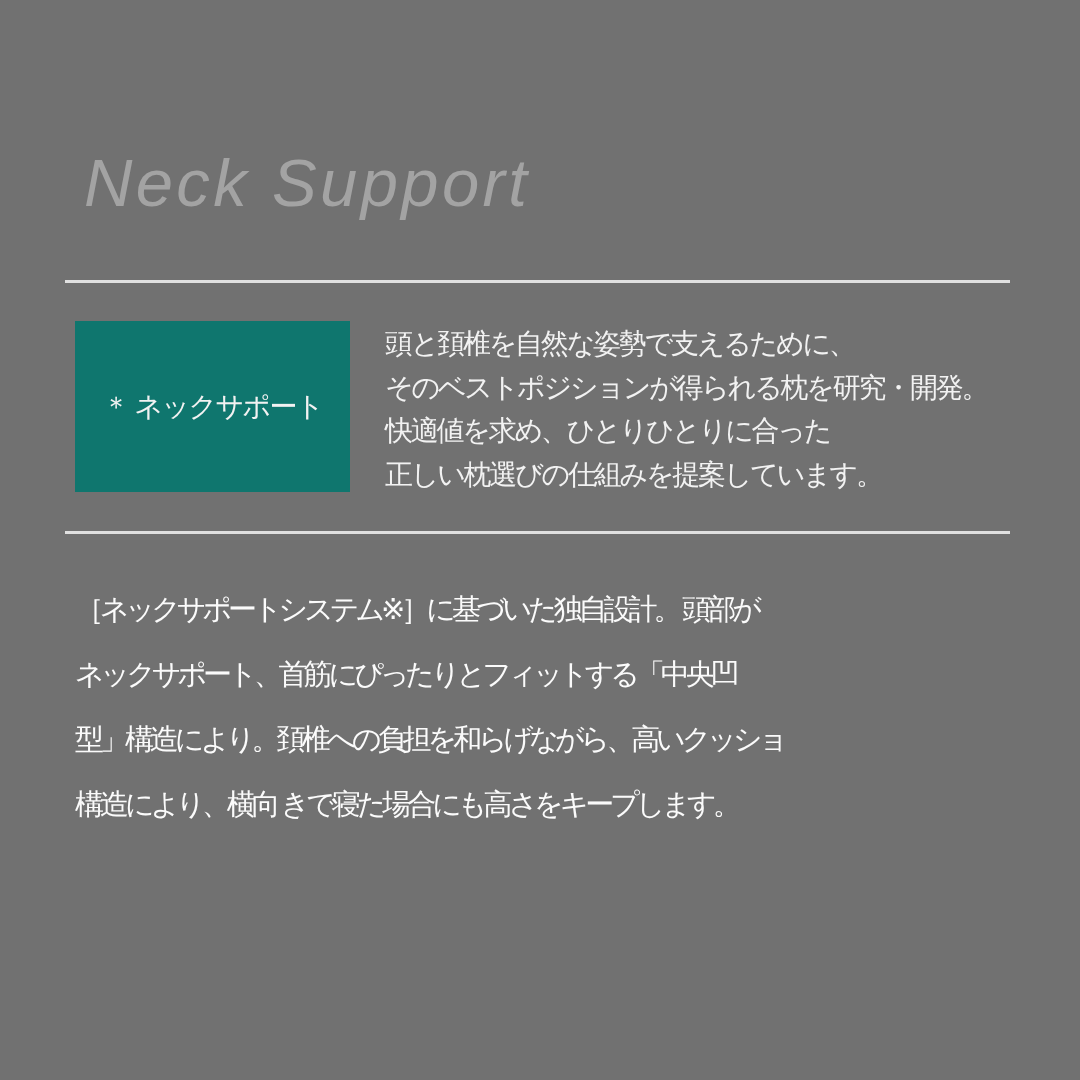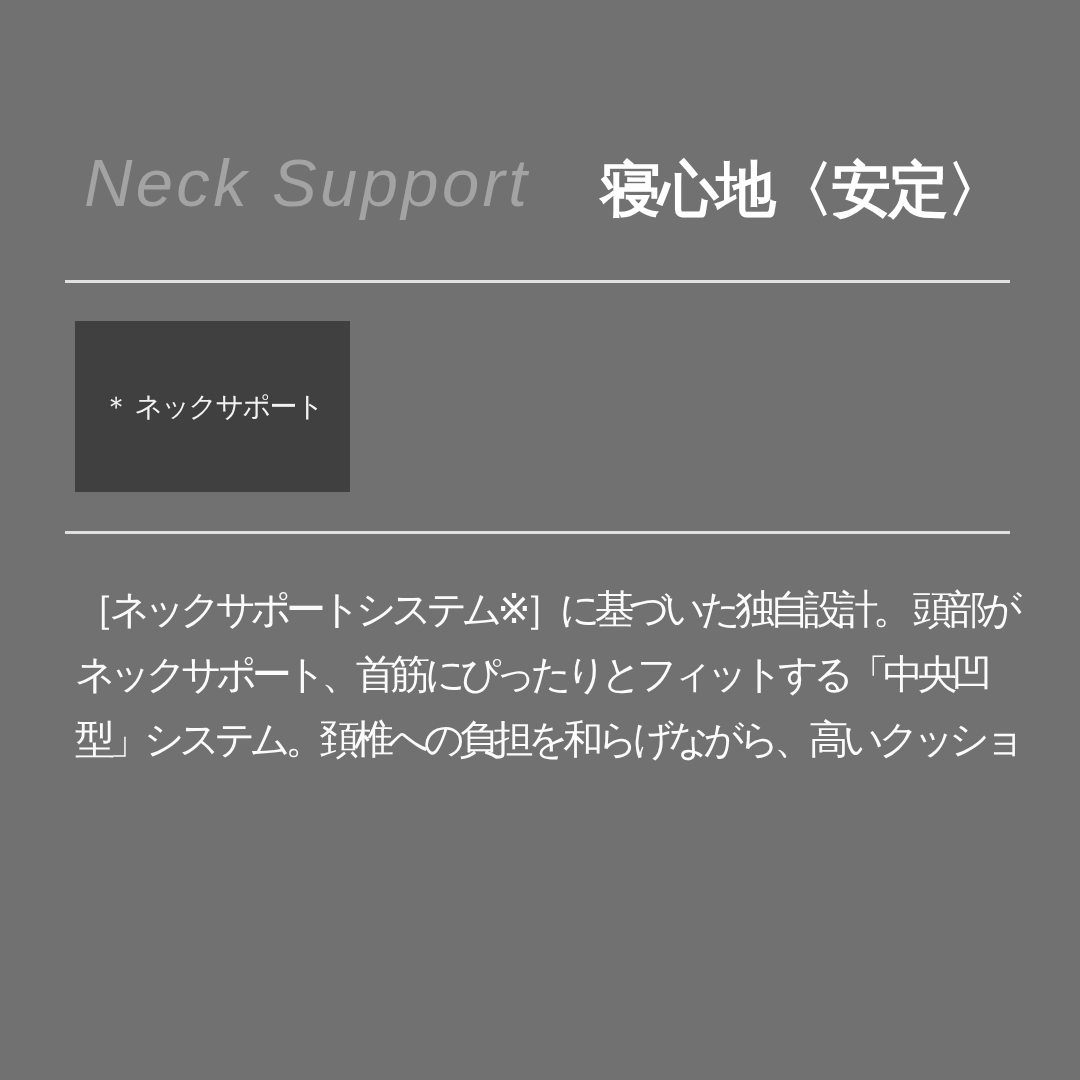--- a/index.html
+++ b/index.html
@@ -21,53 +21,59 @@
     letter-spacing:-0.04em;white-space:nowrap;
   }
   .divider{
     position:absolute;left:65px;width:945px;height:3px;
     background:#e0e0e0;border:none;margin:0;
   }
   .divider-1{top:280px;}
   .divider-2{top:531px;}
   .note-box{
     position:absolute;left:75px;top:321px;width:275px;height:171px;
-    background:#404040;
+    background:#0f766e;
     display:flex;flex-direction:column;align-items:center;justify-content:center;
     text-align:center;color:#f2f2f2;
     font-size:28px;line-height:44px;letter-spacing:-0.06em;
   }
   .note-text{
     position:absolute;left:385px;top:322px;
     font-size:28px;line-height:43.5px;color:#f2f2f2;
     letter-spacing:-0.08em;white-space:nowrap;
   }
   .body-text{
     position:absolute;left:75px;top:577px;
-    font-size:40px;line-height:65px;color:#fbfbfb;
+    font-size:29px;line-height:65px;color:#fbfbfb;
     letter-spacing:-0.14em;white-space:nowrap;
   }
 </style>
 </head>
 <body>
 
 <div class="stage">
 
   <div class="brand">Neck Support</div>
 
-  <div class="jp-title">寝心地〈安定〉</div>
 
   <div class="divider divider-1"></div>
 
   <div class="note-box">
     <div>＊ ネックサポート</div>
   </div>
 
+  <div class="note-text">
+    <div>頭と頚椎を自然な姿勢で支えるために、</div>
+    <div>そのベストポジションが得られる枕を研究・開発。</div>
+    <div>快適値を求め、ひとりひとりに合った</div>
+    <div>正しい枕選びの仕組みを提案しています。</div>
+  </div>
 
   <div class="divider divider-2"></div>
 
   <div class="body-text">
     <div>［ネックサポートシステム※］に基づいた独自設計。 頭部が</div>
     <div>ネックサポート、首筋にぴったりとフィットする「中央凹</div>
-    <div>型」システム。頚椎への負担を和らげながら、高いクッショ</div>
+    <div>型」構造により。頚椎への負担を和らげながら、高いクッショ</div>
+    <div>構造により、横向 きで寝た場合にも高さをキープします。</div>
   </div>
 
 </div>
 
 </body></html>

